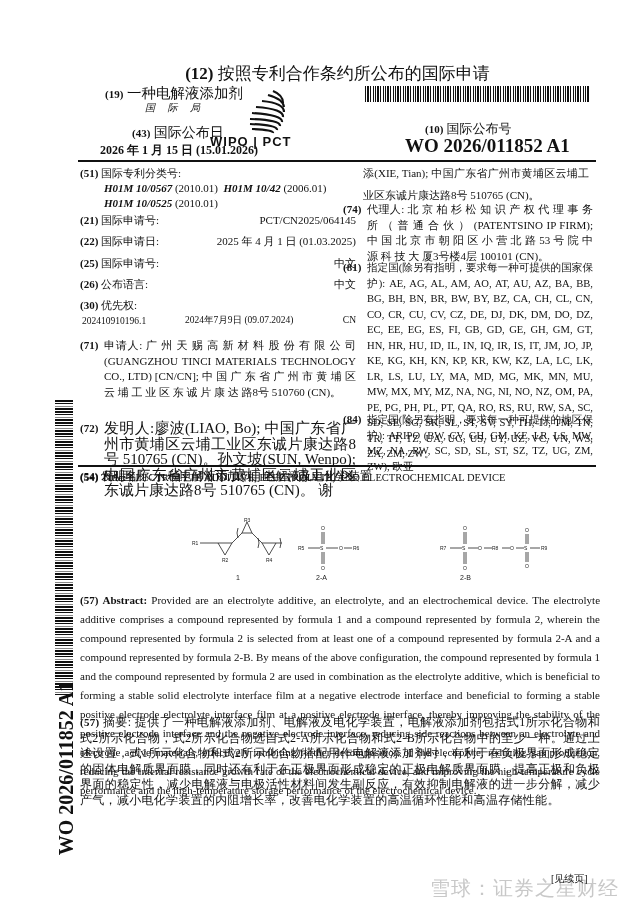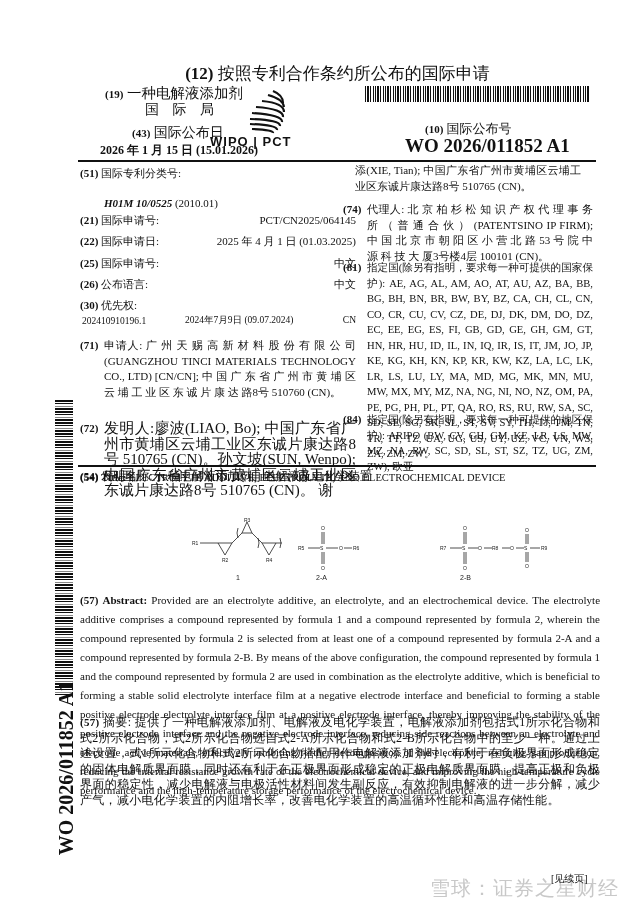--- a/index.html
+++ b/index.html
@@ -1,21 +1,21 @@
 <!DOCTYPE html>
 <html><head>
 <meta charset="utf-8">
 <style>
   html, body { margin:0; padding:0; background:#fff; }
   body { width:640px; height:905px; position:relative; overflow:hidden; font-family:"Liberation Serif", "DejaVu Serif", serif; color:#111; }
   .abs { position:absolute; }
   .title-main { top:62px; left:0; width:640px; text-align:center; font-size:17px; }
   .title-main b { font-weight:bold;margin-left:35px; }
   .org { left:105px; top:84px; font-size:14.5px; }
-  .org-sub { left:145px; top:101px; font-size:14px; letter-spacing:5px; }
+  .org-sub { left:145px; top:101px; font-size:10px; letter-spacing:5px;font-style:italic; }
   .pubdate-label { left:132px; top:124px; font-size:14px; }
   .pubdate { left:100px; top:142px; font-size:12px; font-weight:bold; }
   .barcode-top { left:365px; top:86px; width:225px; height:16px;
     background: repeating-linear-gradient(90deg,#111 0 1px,#fff 1px 2px,#111 2px 3px,#111 3px 4px,#fff 4px 5px,#111 5px 6px,#fff 6px 8px,#111 8px 9px,#fff 9px 10px); }
   .pubno-label { left:425px; top:120px; font-size:13px; }
   .pubno { left:405px; top:135px; font-size:19px; font-weight:bold; }
   .wipo { left:228px; top:85px; width:80px; height:70px; }
   .wipo-text { left:210px; top:134px; font-family:"Liberation Sans","DejaVu Sans",sans-serif; font-size:13px; font-weight:bold; letter-spacing:1px;text-align:right; }
   .rule { left:78px; height:2px; background:#111; }
   .col { font-size:11px; line-height:15.2px; }
@@ -68,21 +68,22 @@
 <div class="abs pubno-label">
   <b style="font-size:11px">(10)</b> <span>国际公布号</span>
 </div>
 <div class="abs pubno">WO 2026/011852 A1</div>
 
 <div class="abs rule" style="top:160px;width:518px;"></div>
 
 <div class="abs col lcol" style="top:166px;">
   <div class="row" style="top:0;left:0;width:276px;">
     <span class="num">(51)</span> <span>国际专利分类号:</span><br>
-    <br>
+    <span style="padding-left:24px"><span class="ipc">H01M 10/0567</span> <span>(2010.01)</span>
+    &nbsp;<span class="ipc">H01M 10/42</span> <span>(2006.01)</span></span><br>
     <span style="padding-left:24px"><span class="ipc">H01M 10/0525</span> <span>(2010.01)</span></span>
   </div>
   <div class="row" style="top:47px;left:0;width:276px;">
     <span class="num">(21)</span> <span>国际申请号:</span>
     <span style="position:absolute;right:0">PCT/CN2025/064145</span>
   </div>
   <div class="row" style="top:68px;left:0;width:276px;">
     <span class="num">(22)</span> <span>国际申请日:</span>
     <span style="position:absolute;right:0">2025 年 4 月 1 日 (01.03.2025)</span>
   </div>
@@ -104,21 +105,21 @@
     <span class="num" style="position:absolute;left:0">(71)</span>
     <div style="padding-left:24px;text-align:justify;font-size:11px;line-height:15.5px">申请人: 广 州 天 赐 高 新 材 料 股 份 有 限 公 司 (GUANGZHOU TINCI MATERIALS TECHNOLOGY CO., LTD) [CN/CN]; 中 国 广 东 省 广 州 市 黄 埔 区 云 埔 工 业 区 东 诚 片 康 达 路8号 510760 (CN)。</div>
   </div>
   <div class="row" style="top:255px;left:0;width:276px;">
     <span class="num" style="position:absolute;left:0">(72)</span>
     <div style="padding-left:24px;text-align:justify;font-size:15px;line-height:15.5px">发明人:廖波(LIAO, Bo); 中国广东省广州市黄埔区云埔工业区东诚片康达路8号 510765 (CN)。孙文坡(SUN, Wenpo); 中国广东省广州市黄埔区云埔工业区东诚片康达路8号 510765 (CN)。 谢</div>
   </div>
 </div>
 
 <div class="abs col rcol" style="top:162px;">
-  <div class="row" style="top:0;left:12px;width:226px;text-align:justify;line-height:16px">添(XIE, Tian); 中国广东省广州市黄埔区云埔工业区东诚片康达路8号 510765 (CN)。</div>
+  <div class="row" style="top:0;left:20px;width:226px;text-align:justify;line-height:22px">添(XIE, Tian); 中国广东省广州市黄埔区云埔工业区东诚片康达路8号 510765 (CN)。</div>
   <div class="row" style="top:40px;left:0;width:250px;">
     <span class="num" style="position:absolute;left:0">(74)</span>
     <div style="padding-left:24px;text-align:justify;line-height:15.5px">代理人: 北 京 柏 杉 松 知 识 产 权 代 理 事 务 所 （ 普 通 合 伙 ） (PATENTSINO IP FIRM); 中 国 北 京 市 朝 阳 区 小 营 北 路 53 号 院 中 源 科 技 大 厦3号楼4层 100101 (CN)。</div>
   </div>
   <div class="row" style="top:98px;left:0;width:250px;">
     <span class="num" style="position:absolute;left:0">(81)</span>
     <div style="padding-left:24px;text-align:justify;line-height:15.5px;font-size:10.6px">指定国(除另有指明，要求每一种可提供的国家保护): AE, AG, AL, AM, AO, AT, AU, AZ, BA, BB, BG, BH, BN, BR, BW, BY, BZ, CA, CH, CL, CN, CO, CR, CU, CV, CZ, DE, DJ, DK, DM, DO, DZ, EC, EE, EG, ES, FI, GB, GD, GE, GH, GM, GT, HN, HR, HU, ID, IL, IN, IQ, IR, IS, IT, JM, JO, JP, KE, KG, KH, KN, KP, KR, KW, KZ, LA, LC, LK, LR, LS, LU, LY, MA, MD, MG, MK, MN, MU, MW, MX, MY, MZ, NA, NG, NI, NO, NZ, OM, PA, PE, PG, PH, PL, PT, QA, RO, RS, RU, RW, SA, SC, SD, SE, SG, SK, SL, ST, SV, SY, TH, TJ, TM, TN, TR, TT, TZ, UA, UG, US, UY, UZ, VC, VN, WS, ZA, ZM, ZW。</div>
   </div>
   <div class="row" style="top:250px;left:0;width:250px;">
     <span class="num" style="position:absolute;left:0">(84)</span>

